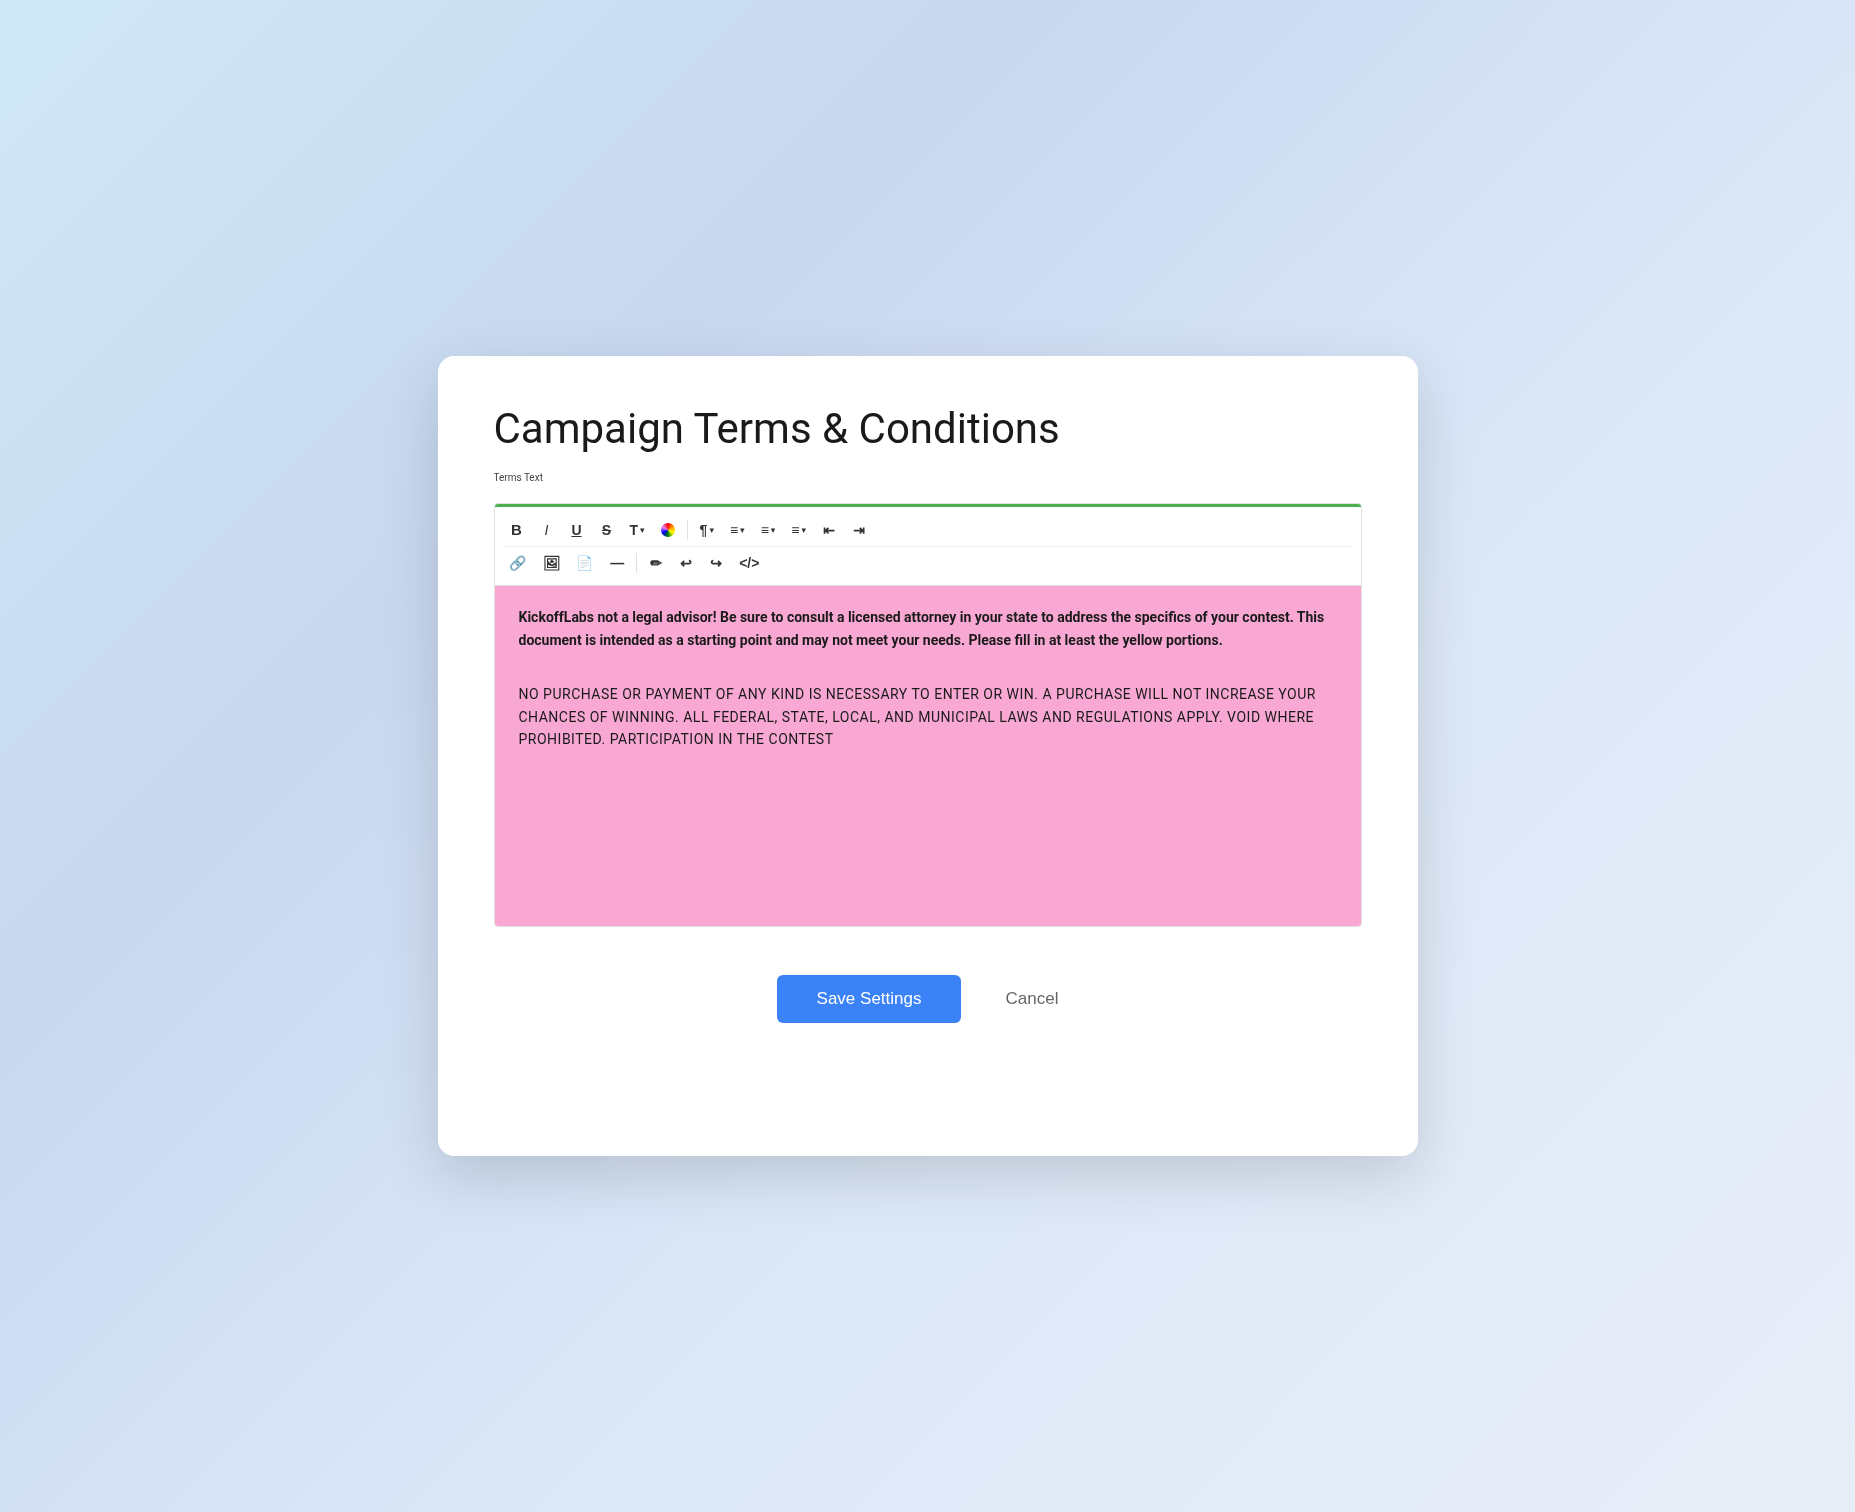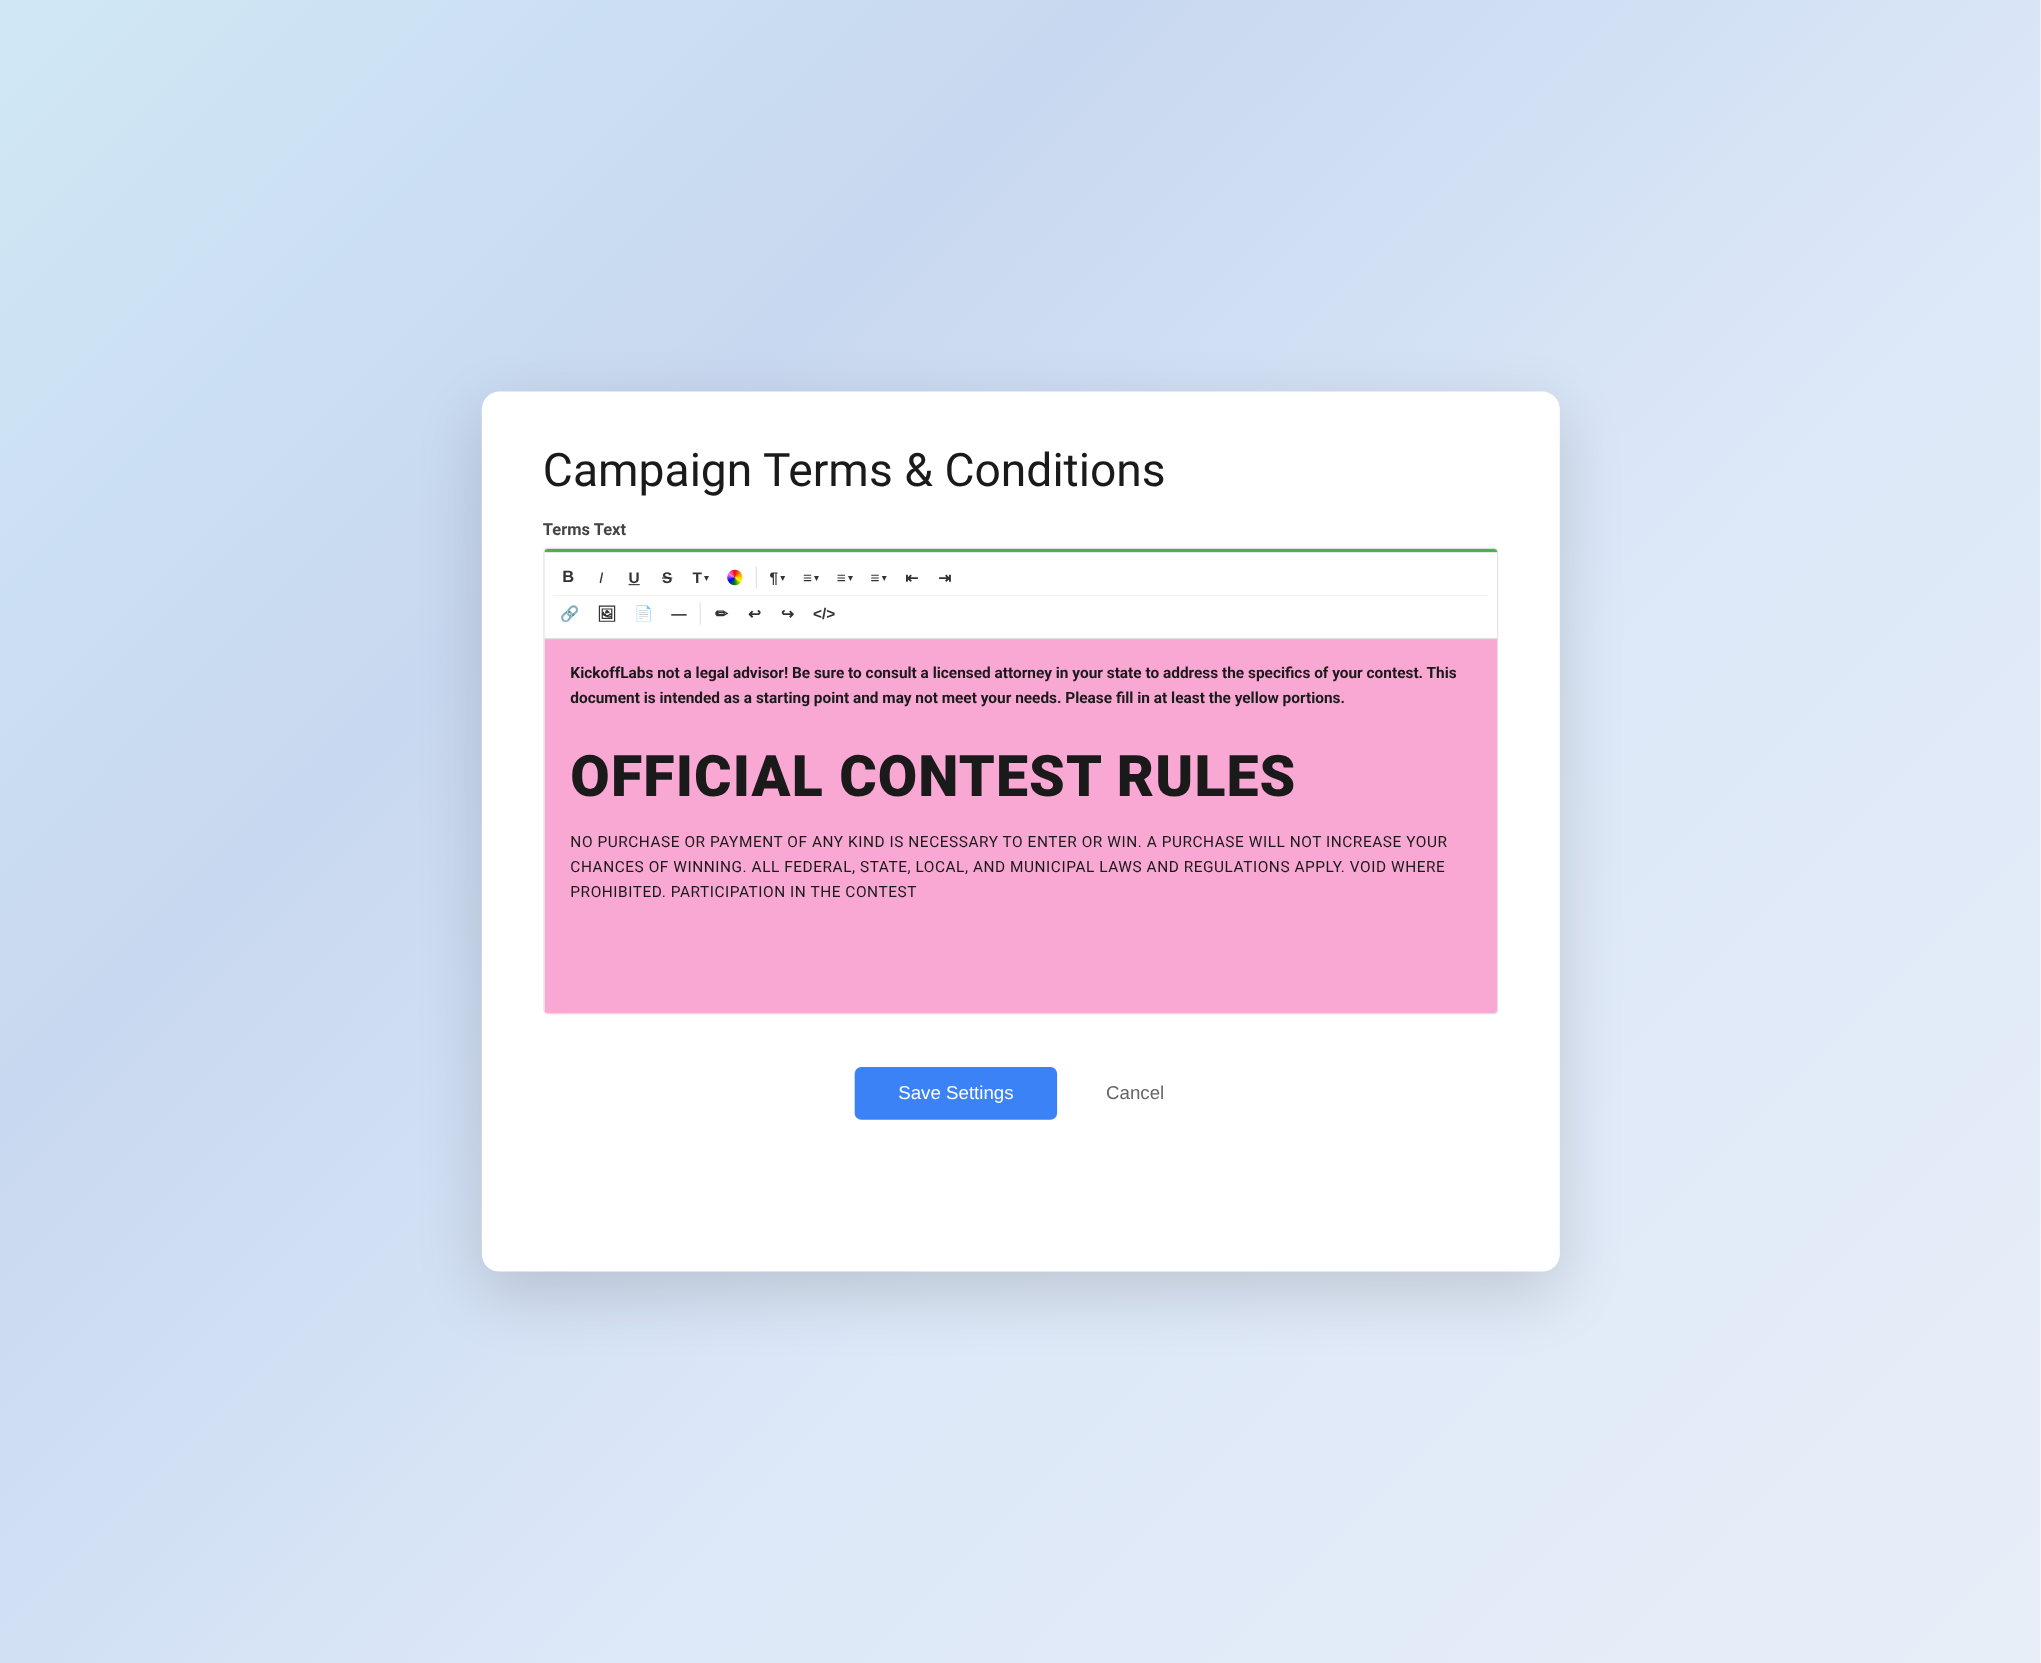--- a/index.html
+++ b/index.html
@@ -41,24 +41,23 @@
       margin-bottom: 32px;
     }
 
     .modal-description .highlight {
       background-color: #2979ff;
       color: #ffffff;
       padding: 1px 2px;
     }
 
     .terms-label {
-      font-size: 15px;
+      font-size: 10px;
       color: #444;
-      margin-bottom: 8px;
-      font-weight: bold;
+      margin-bottom: 20px;
     }
 
     .editor-container {
       border: 1px solid #e0e0e0;
       border-radius: 4px;
       overflow: hidden;
       margin-bottom: 40px;
     }
 
     .toolbar {
@@ -239,21 +238,20 @@
         <button class="toolbar-btn">✏</button>
         <button class="toolbar-btn">↩</button>
         <button class="toolbar-btn">↪</button>
         <button class="toolbar-btn">&lt;/&gt;</button>
       </div>
     </div>
 
     <div class="editor-content">
       <p class="editor-disclaimer">KickoffLabs not a legal advisor! Be sure to consult a licensed attorney in your state to address the specifics of your contest. This document is intended as a starting point and may not meet your needs. Please fill in at least the yellow portions.</p>
 
-      <div class="editor-contest-title">OFFICIAL CONTEST RULES</div>
 
       <div class="editor-contest-body">NO PURCHASE OR PAYMENT OF ANY KIND IS NECESSARY TO ENTER OR WIN. A PURCHASE WILL NOT INCREASE YOUR CHANCES OF WINNING. ALL FEDERAL, STATE, LOCAL, AND MUNICIPAL LAWS AND REGULATIONS APPLY. VOID WHERE PROHIBITED. PARTICIPATION IN THE CONTEST</div>
     </div>
   </div>
 
   <div class="actions">
     <button class="btn-save">Save Settings</button>
     <button class="btn-cancel">Cancel</button>
   </div>
 

